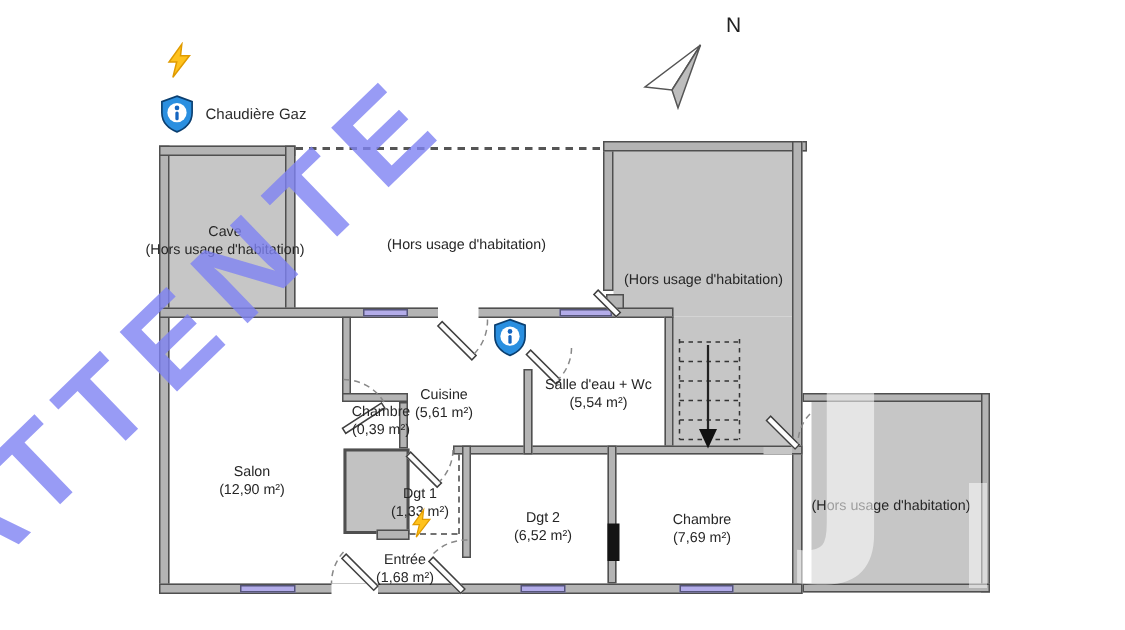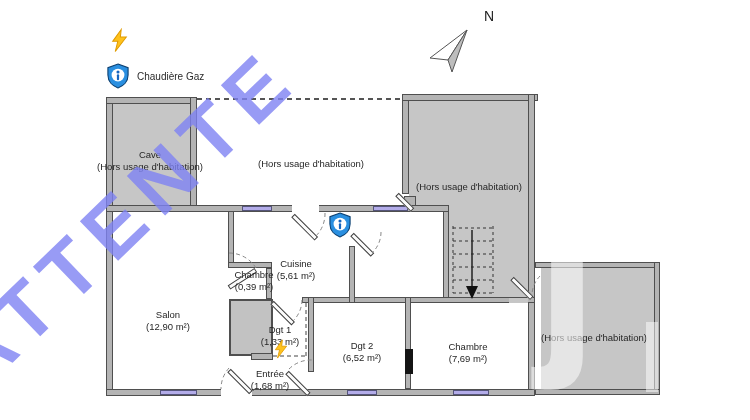--- a/index.html
+++ b/index.html
@@ -148,20 +148,24 @@
   <div class="lab" style="left:469px;top:187px">
     <span>(Hors usage d'habitation)</span>
   </div>
   <div class="lab" style="left:594px;top:338px">
     <span>(Hors usage d'habitation)</span>
   </div>
   <div class="lab" style="left:296px;top:270px">
     <span>Cuisine</span>
     <span>(5,61 m²)</span>
   </div>
+  <div class="lab" style="left:399px;top:263px">
+    <span>Salle d'eau + Wc</span>
+    <span>(5,54 m²)</span>
+  </div>
   <div class="lab" style="left:254px;top:281px">
     <span>Chambre</span>
     <span>(0,39 m²)</span>
   </div>
   <div class="lab" style="left:168px;top:321px">
     <span>Salon</span>
     <span>(12,90 m²)</span>
   </div>
   <div class="lab" style="left:280px;top:336px">
     <span>Dgt 1</span>

